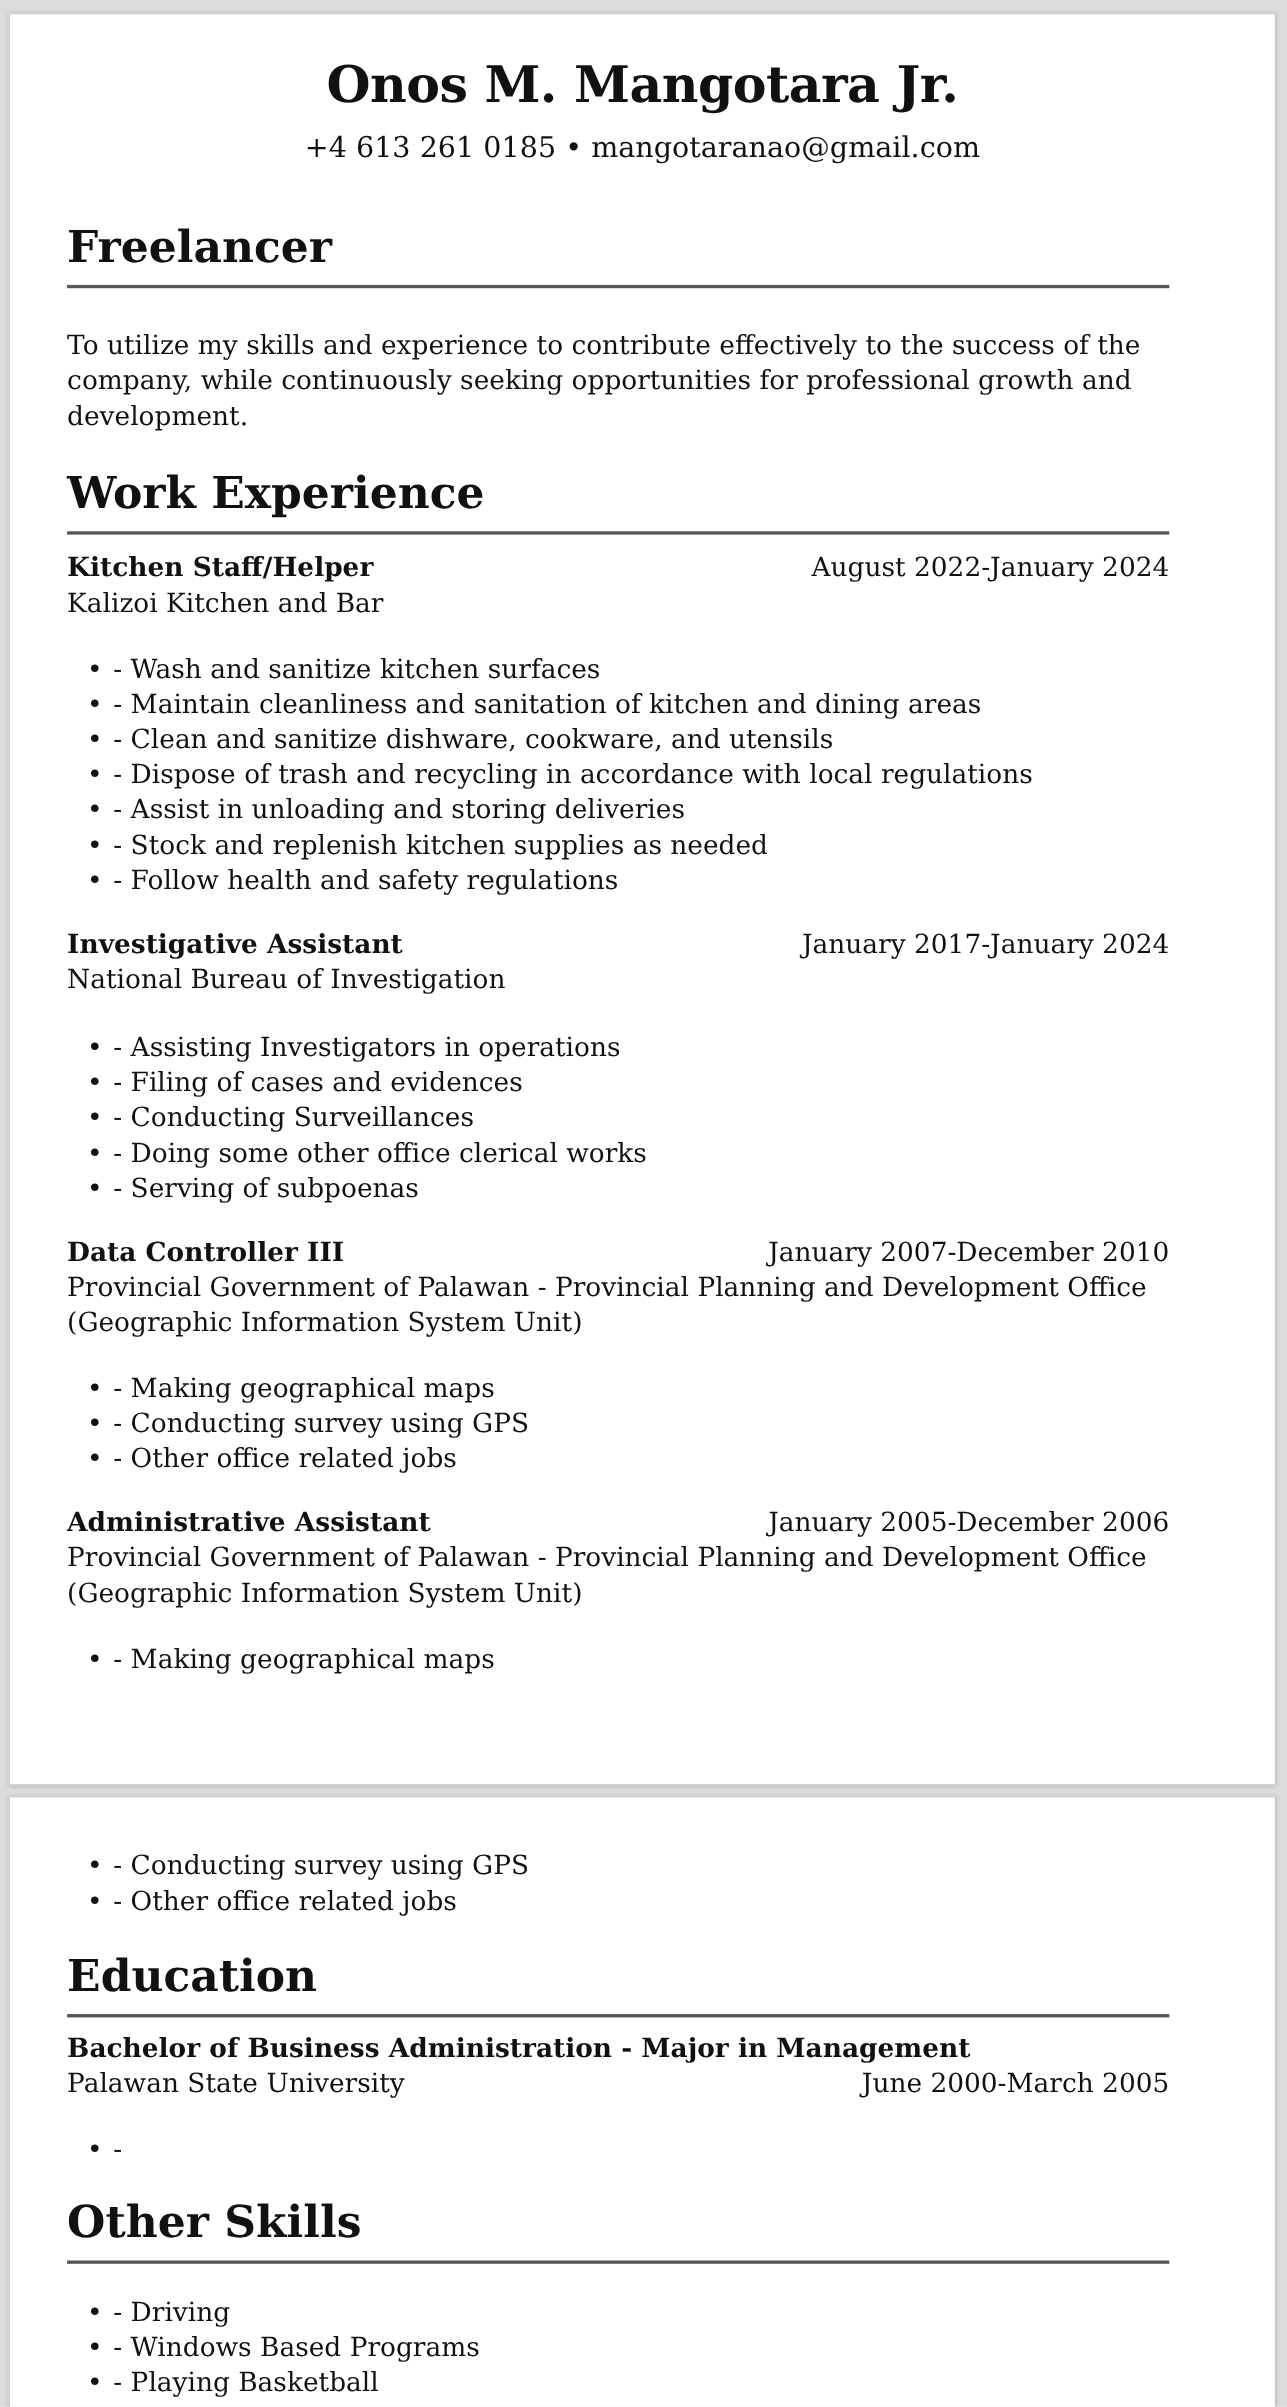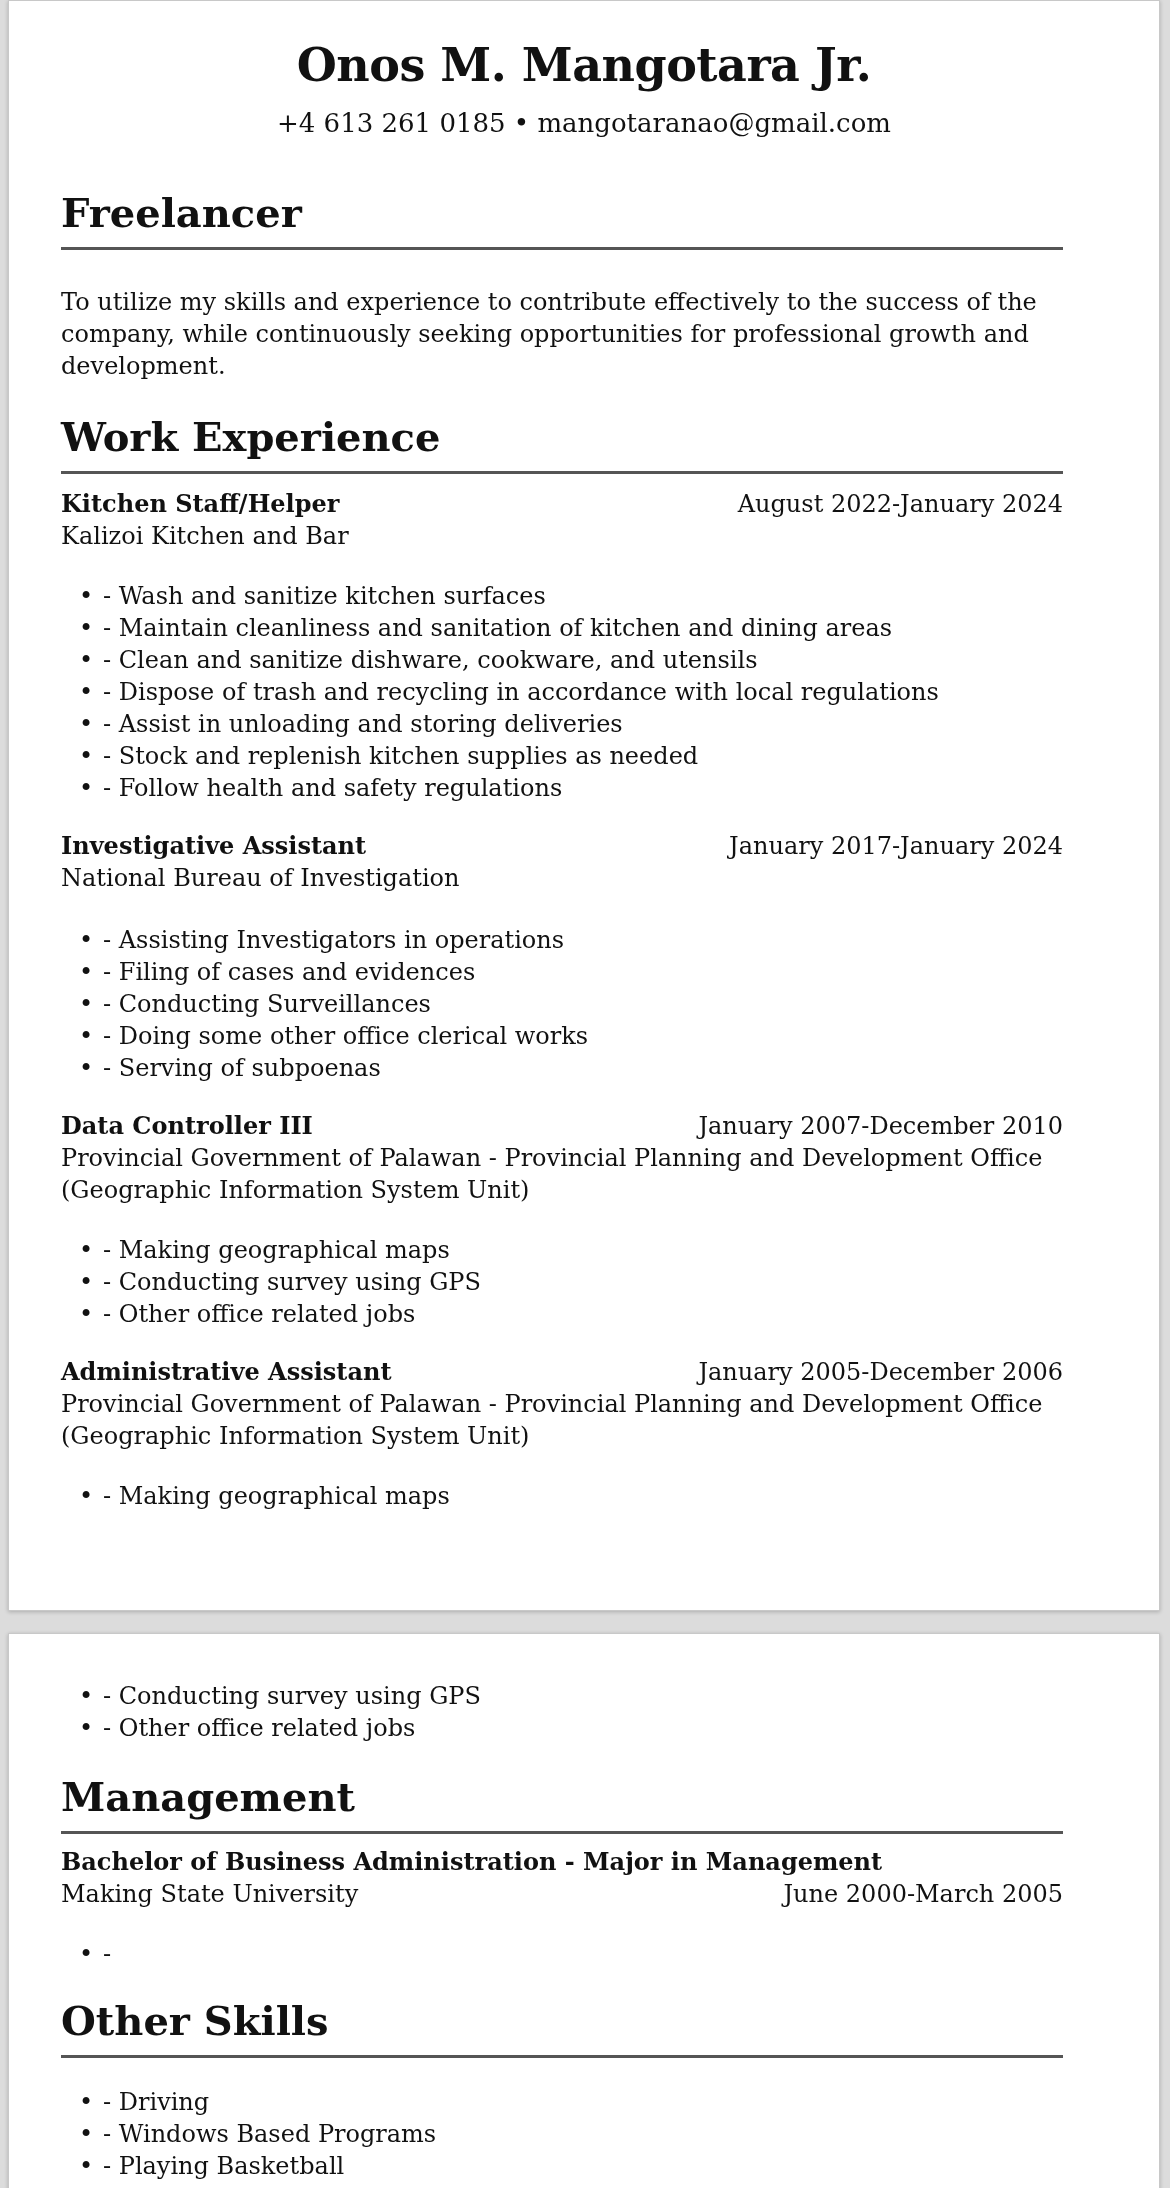--- a/index.html
+++ b/index.html
@@ -21,21 +21,21 @@
   }
   .page {
     position: absolute;
     left: 8px;
     width: 1152px;
     background: var(--page);
     border: 1px solid var(--page_border);
     box-shadow: 0 1px 4px rgba(0,0,0,0.22);
     overflow: hidden;
   }
-  #page1 { top: 0; height: 1611px; }
+  #page1 { top: 12px; height: 1611px; }
   #page2 { top: 1633px; height: 562px; }
 
   .doc-header { text-align: center; }
   .doc-name {
     margin: 36px 0 0 0;
     font-size: 46px;
     line-height: 56px;
     font-weight: bold;
     letter-spacing: -0.5px;
   }
@@ -161,24 +161,24 @@
   </div>
 </div>
 
 <div class="page" id="page2">
   <div class="content">
     <ul class="blist cont">
       <li>- Conducting survey using GPS</li>
       <li>- Other office related jobs</li>
     </ul>
 
-    <h2 class="sec education">Management</h2>
+    <h2 class="sec education">Education</h2>
     <div class="edu-degree">Bachelor of Business Administration - Major in Management</div>
     <div class="edu-row">
-      <span>Making State University</span>
+      <span>Palawan State University</span>
       <span>June 2000-March 2005</span>
     </div>
     <ul class="blist">
       <li>-</li>
     </ul>
 
     <h2 class="sec skills">Other Skills</h2>
     <ul class="blist">
       <li>- Driving</li>
       <li>- Windows Based Programs</li>

